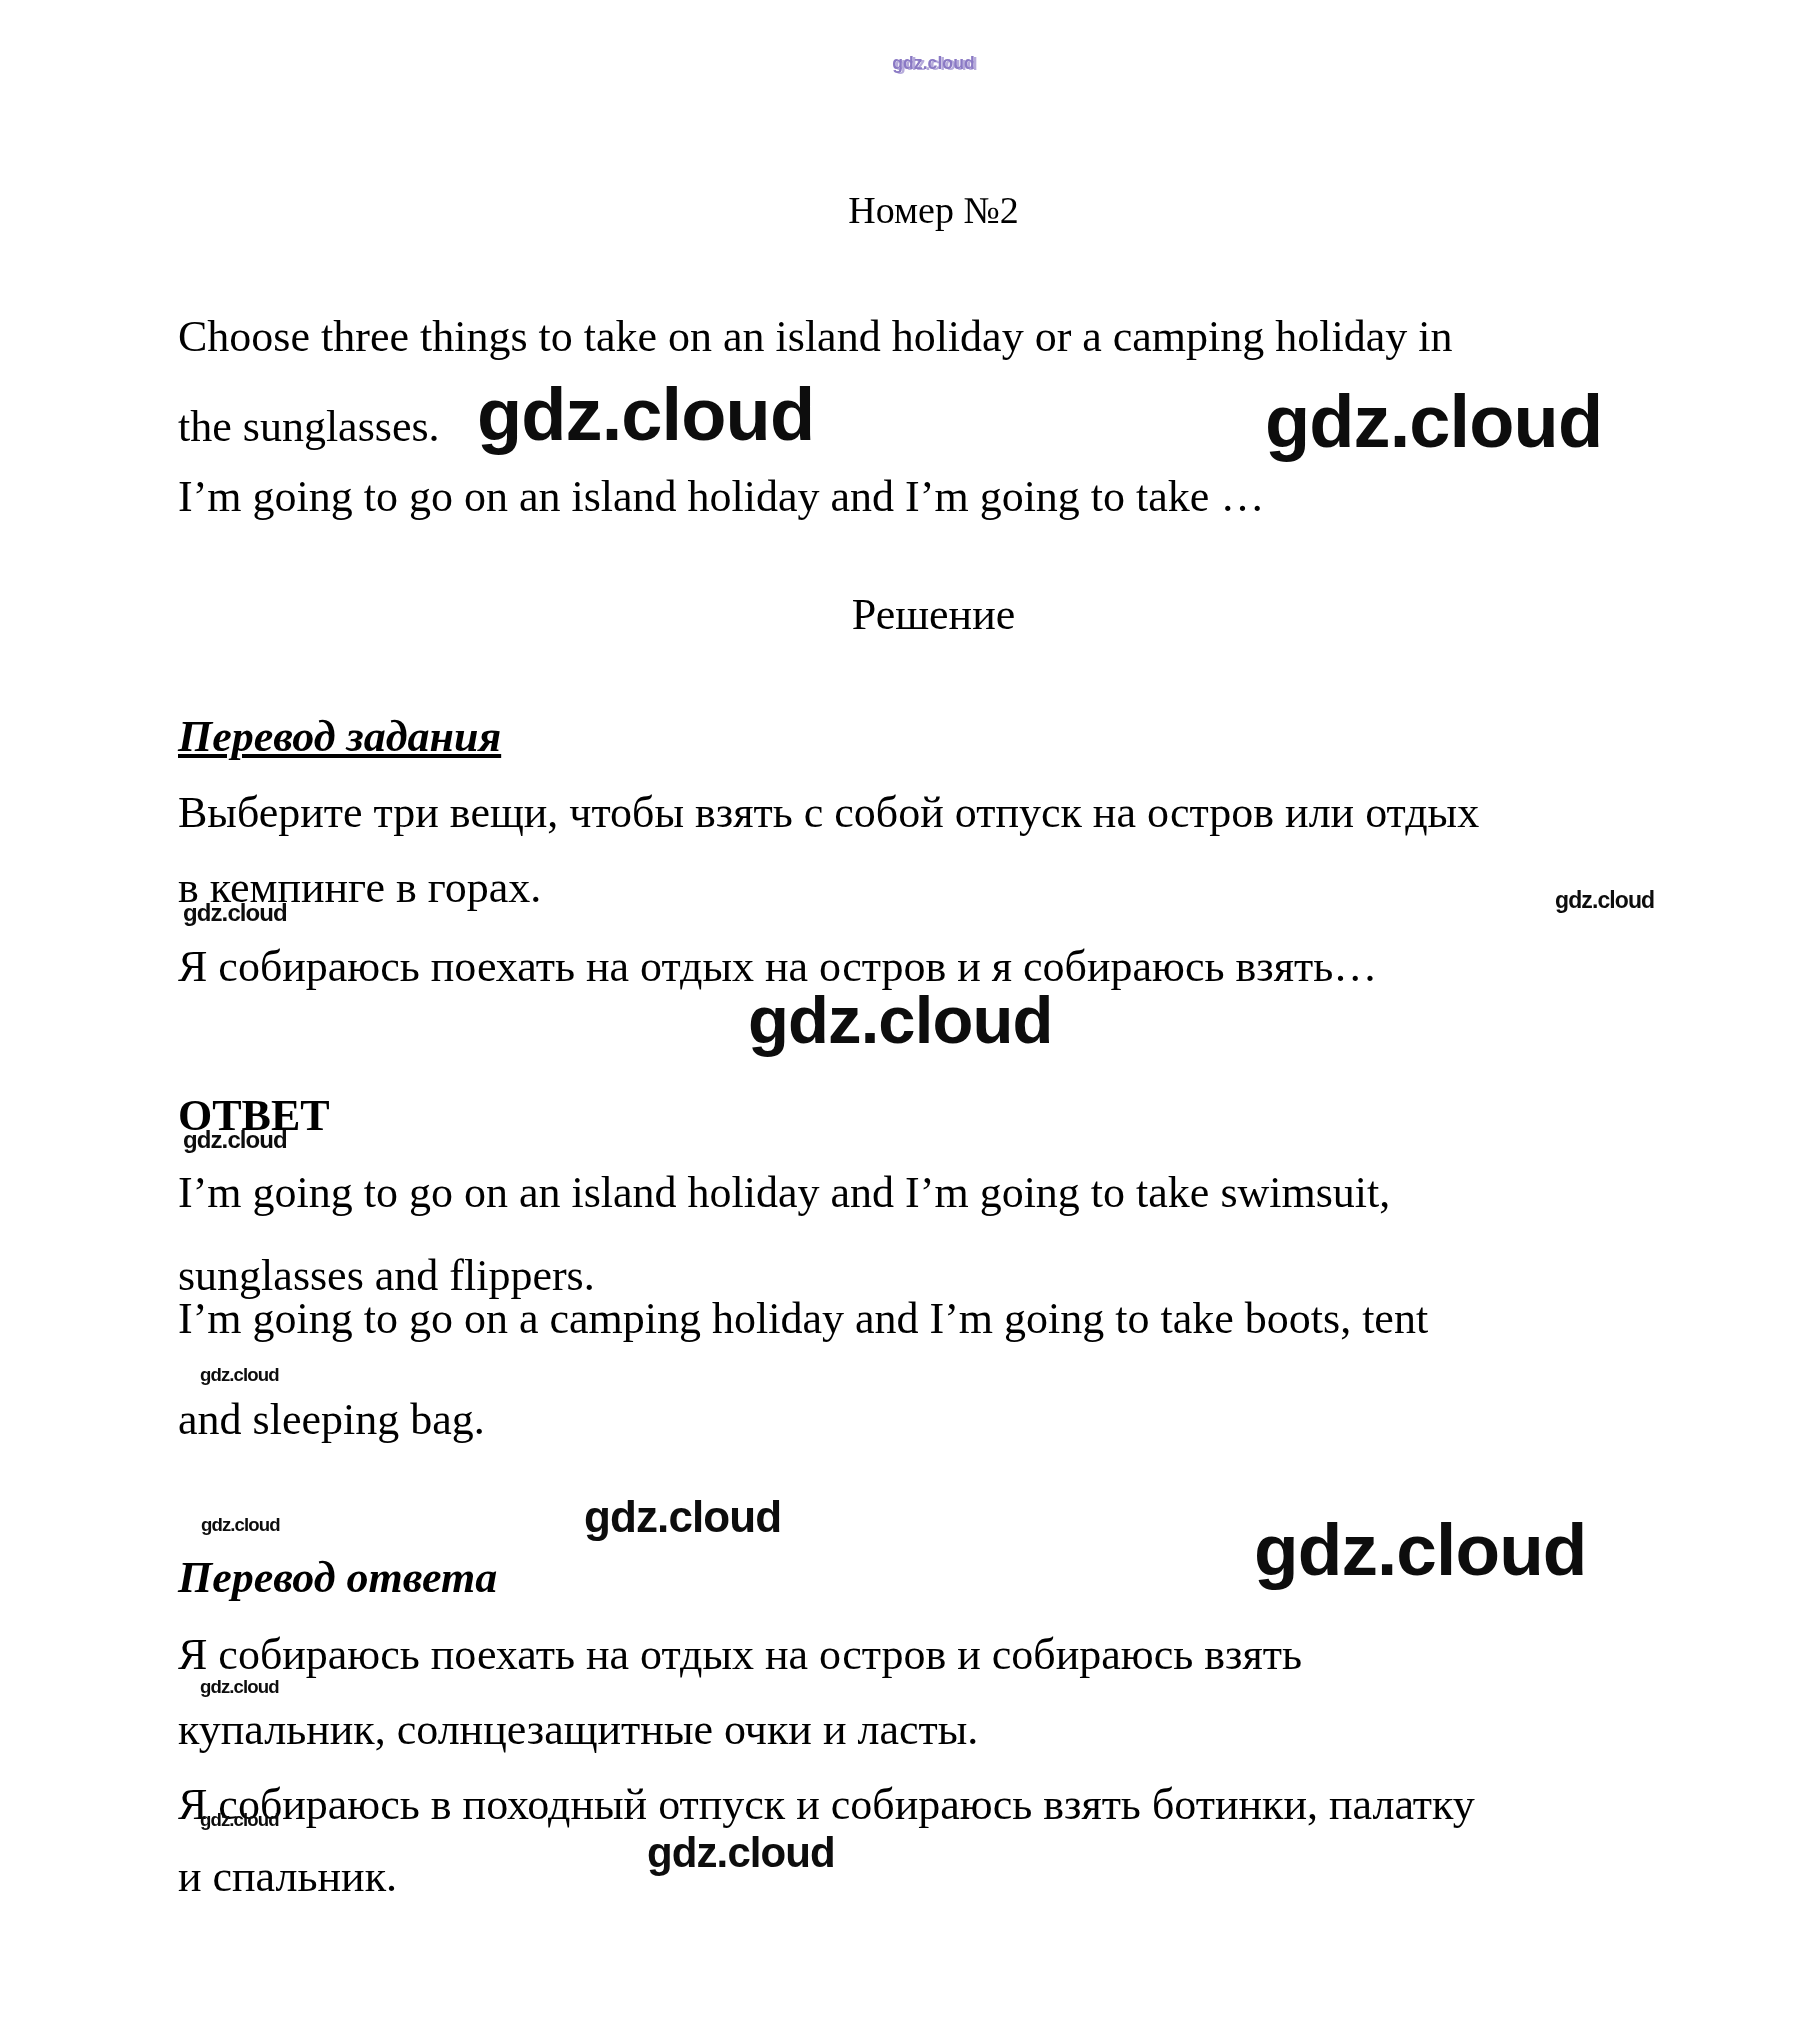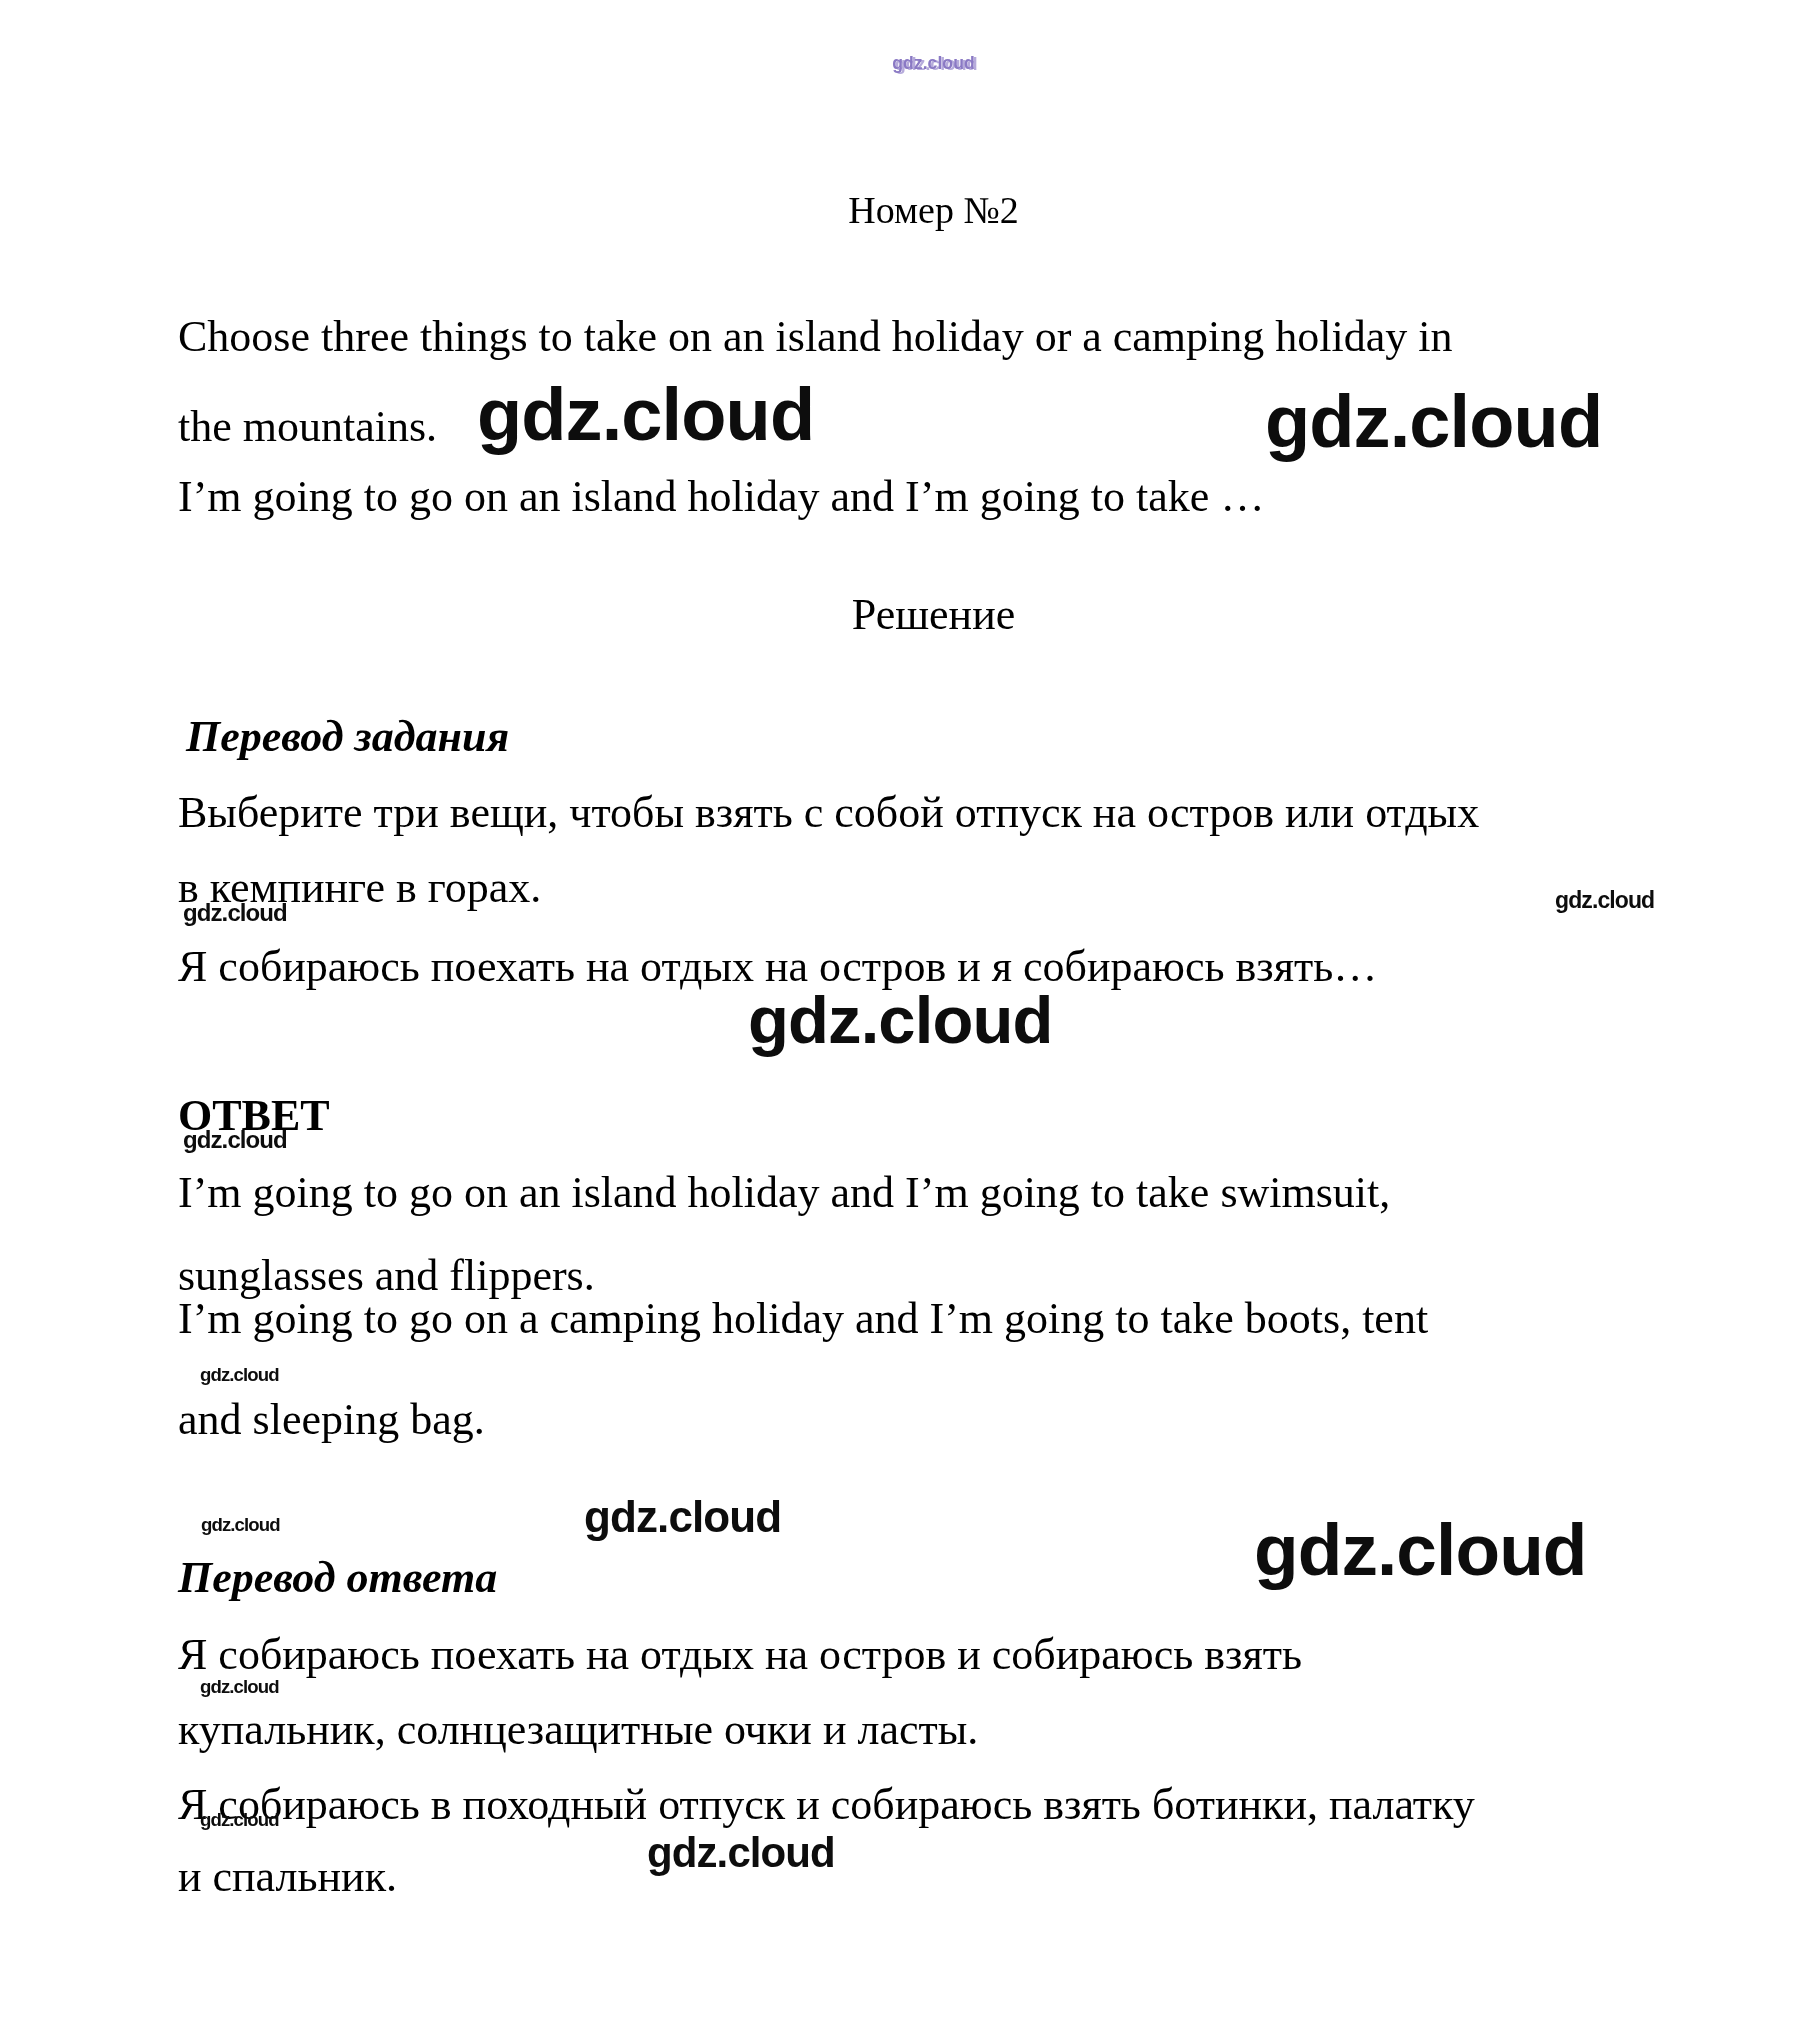--- a/index.html
+++ b/index.html
@@ -45,30 +45,30 @@
 </head>
 <body>
 
 <div class="page">
 
   <div class="wm wm-top center" style="top: 7px; font-size: 17.7px;">gdz.cloud</div>
 
   <div class="line center" style="top: 140px; font-size: 38px;">Номер №2</div>
 
   <div class="line" style="left: 130px; top: 263px;">Choose three things to take on an island holiday or a camping holiday in</div>
-  <div class="line" style="left: 130px; top: 353px;">the mountains.</div>
+  <div class="line" style="left: 130px; top: 353px;">the sunglasses.</div>
 
   <div class="wm" style="left: 429px; top: 330px; font-size: 74px;">gdz.cloud</div>
   <div class="wm" style="left: 1217px; top: 337px; font-size: 74px;">gdz.cloud</div>
 
   <div class="line" style="left: 130px; top: 423px;">I’m going to go on an island holiday and I’m going to take …</div>
 
   <div class="line center" style="top: 541px;">Решение</div>
 
-  <div class="line bold-italic" style="left: 138px; top: 663px;">Перевод задания</div>
+  <div class="line bold-italic" style="left: 130px; top: 663px; text-decoration: underline;">Перевод задания</div>
   <div class="line" style="left: 130px; top: 739px;">Выберите три вещи, чтобы взять с собой отпуск на остров или отдых</div>
   <div class="line" style="left: 130px; top: 814px;">в кемпинге в горах.</div>
 
   <div class="wm" style="left: 135px; top: 853px; font-size: 24px;">gdz.cloud</div>
   <div class="wm" style="left: 1507px; top: 841px; font-size: 23px;">gdz.cloud</div>
 
   <div class="line" style="left: 130px; top: 893px;">Я собираюсь поехать на отдых на остров и я собираюсь взять…</div>
 
   <div class="wm" style="left: 700px; top: 938px; font-size: 67px;">gdz.cloud</div>
 

